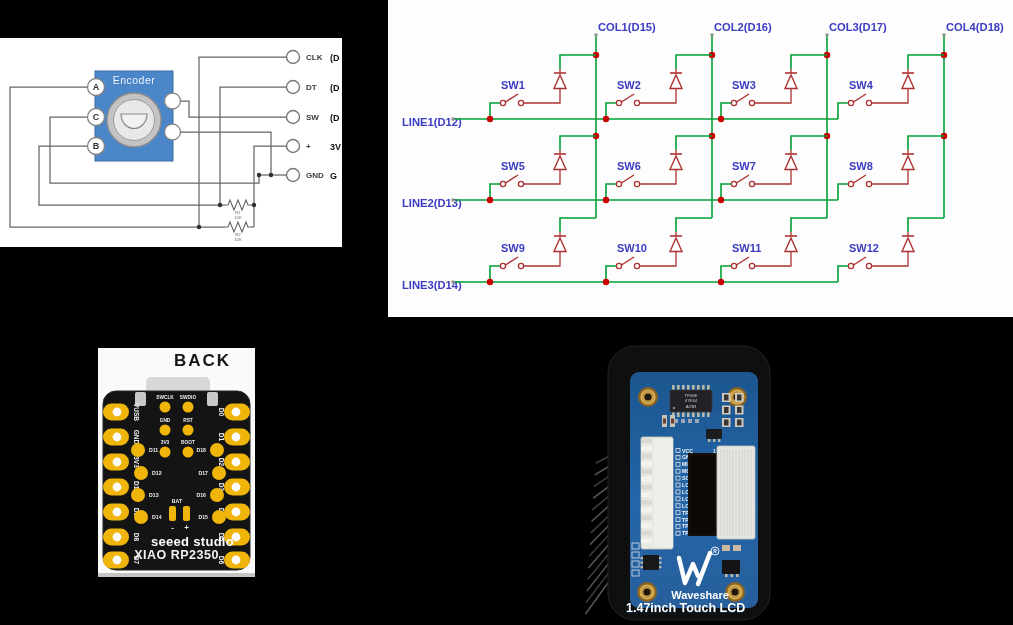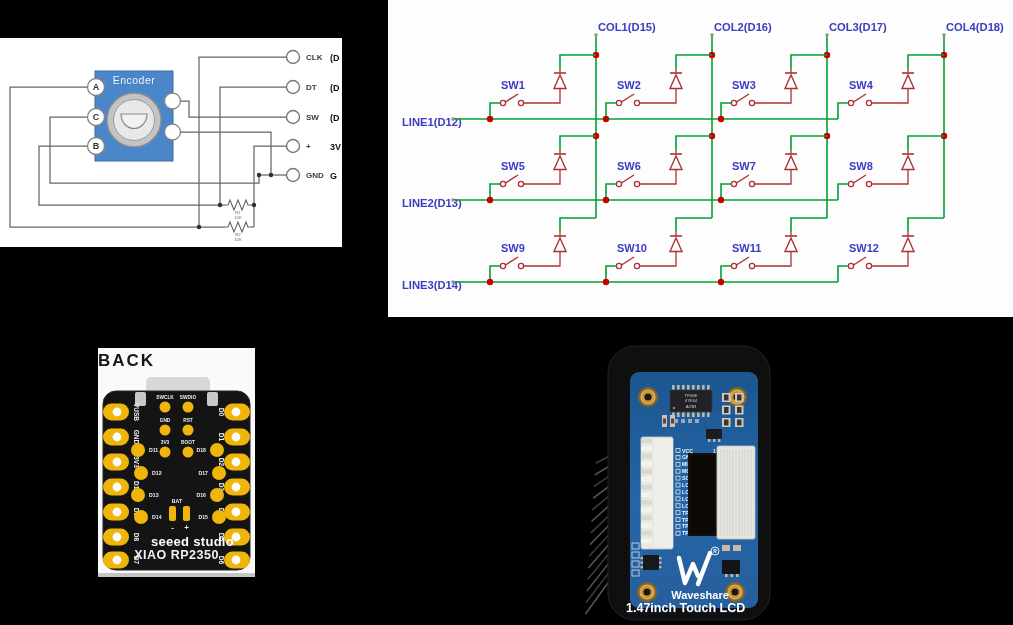--- a/index.html
+++ b/index.html
@@ -5,22 +5,22 @@
   html,body{margin:0;padding:0;background:#000;}
   #stage{position:relative;width:1013px;height:625px;background:#000;overflow:hidden;
          font-family:"Liberation Sans",sans-serif;}
   .panel{position:absolute;}
   #encoder-panel{left:0;top:38px;width:342px;height:209px;background:#ffffff;overflow:hidden;}
   #matrix-panel{left:388px;top:0;width:625px;height:317px;background:#fdfdfd;overflow:hidden;}
   #xiao-card{left:98px;top:348px;width:157px;height:225px;background:#fafafa;
              border-bottom:4px solid #c4c4c4;overflow:hidden;}
   #lcd-photo{left:570px;top:345px;width:201px;height:276px;overflow:visible;}
   svg{display:block;font-family:"Liberation Sans",sans-serif;}
-  .xiao-heading{position:absolute;left:0;top:3px;width:157px;
-     font-size:17px;font-weight:bold;color:#161616;letter-spacing:2px;}
+  .xiao-heading{position:absolute;left:0;top:3px;width:157px;text-align:center;
+     font-size:17px;font-weight:bold;color:#161616;letter-spacing:2px;padding-left:26px;}
   .xiao-brand{position:absolute;left:0;top:186px;width:157px;text-align:center;
      font-size:13px;font-weight:bold;color:#fdfdfd;letter-spacing:.3px;padding-left:16px;}
   .xiao-model{position:absolute;left:0;top:200px;width:157px;text-align:center;
      font-size:12.5px;font-weight:bold;color:#f2f2f2;letter-spacing:.5px;}
   .lcd-brand{position:absolute;left:60px;top:244px;width:140px;text-align:center;
      font-size:11px;font-weight:bold;color:#fff;}
   .lcd-product{position:absolute;left:56px;top:256px;width:136px;text-align:left;
      font-size:12.5px;font-weight:bold;color:#fff;text-shadow:0 1px 1px #12345a;}
 </style>
 </head>

